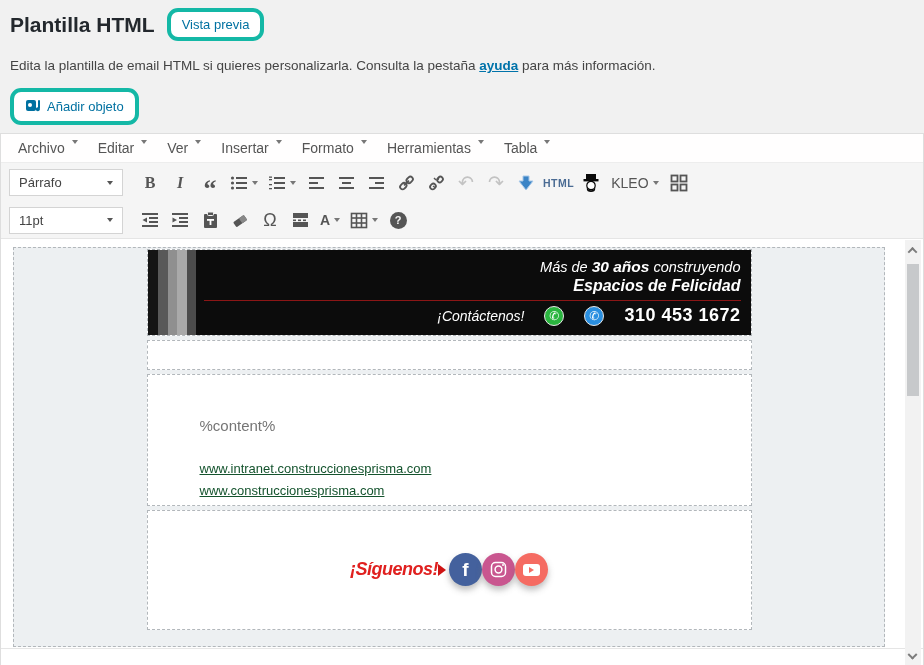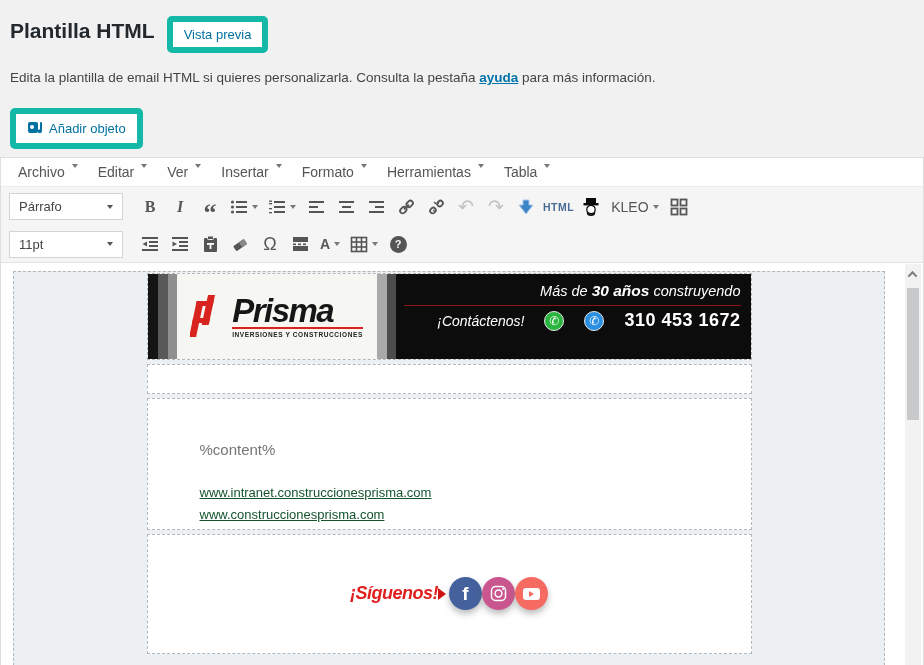--- a/index.html
+++ b/index.html
@@ -7,25 +7,24 @@
   body {
     background: #f1f1f1;
     font-family: "Liberation Sans", sans-serif;
     color: #444;
   }
   
   .wrap { padding: 8px 10px 0 10px; }
   .title-row { display: flex; align-items: center; gap: 12px; }
   .page-title { font-size: 21px; font-weight: bold; color: #23282d; }
   .btn-secondary {
-    background: #fff; border: 6px solid #14b8a6; color: #0071a1;
-    border-radius: 5px; font-size: 13px; padding: 5px 11px;
+    background: #fff; border: 4px solid #14b8a6; color: #0071a1;
+    border-radius: 11px; font-size: 13px; padding: 5px 11px;
     cursor: pointer; display: inline-flex; align-items: center; gap: 6px;
     font-family: "Liberation Sans", sans-serif;
-    margin-top: 8px;
   }
   .desc { font-size: 13.5px; margin-top: 17px; color: #444; }
   .desc a { color: #0073aa; text-decoration: underline; cursor: pointer; font-weight: bold; }
   .addmedia-row { margin-top: 15px; }
   
   .editor {
     margin-top: 8px; background: #fff;
     border: 1px solid #dedede; width: 924px; position: relative;
   }
   .menubar {
@@ -391,39 +390,25 @@
 
   <div class="edit-area">
     <div class="outer-cell">
       <div class="email">
 
         <div class="email-row">
           <div class="banner">
             <div class="stripe s1"></div>
             <div class="stripe s2"></div>
             <div class="stripe s3"></div>
-            <div class="logo-box">
-              <svg width="46" height="44" viewBox="0 0 46 44">
-                  <g fill="#d8231f" transform="skewX(-12) translate(8,0)">
-                    <rect x="0" y="6" width="7" height="36"></rect>
-                    <rect x="10" y="0" width="7" height="30"></rect>
-                    <rect x="0" y="6" width="17" height="5"></rect>
-                    <rect x="0" y="23" width="17" height="5"></rect>
-                  </g>
-                </svg>
-              <div class="brand-col">
-                <span class="brand">Prisma</span>
-                <span class="brand-rule"></span>
-                <span class="tagline">INVERSIONES Y CONSTRUCCIONES</span>
-              </div>
-            </div>
             <div class="stripe s4"></div>
             <div class="stripe s5"></div>
             <div class="black-box">
               <div class="bb-line1"><span>Más de </span><b>30 años</b><span> construyendo</span></div>
+              <div class="bb-line2">Espacios de Felicidad</div>
               <div class="bb-rule"></div>
               <div class="contact-row">
                 <span class="contact-label">¡Contáctenos!</span>
                 <span class="round-ic wa">✆</span>
                 <span class="round-ic ph">✆</span>
                 <span class="phone-num">310 453 1672</span>
               </div>
             </div>
           </div>
         </div>

